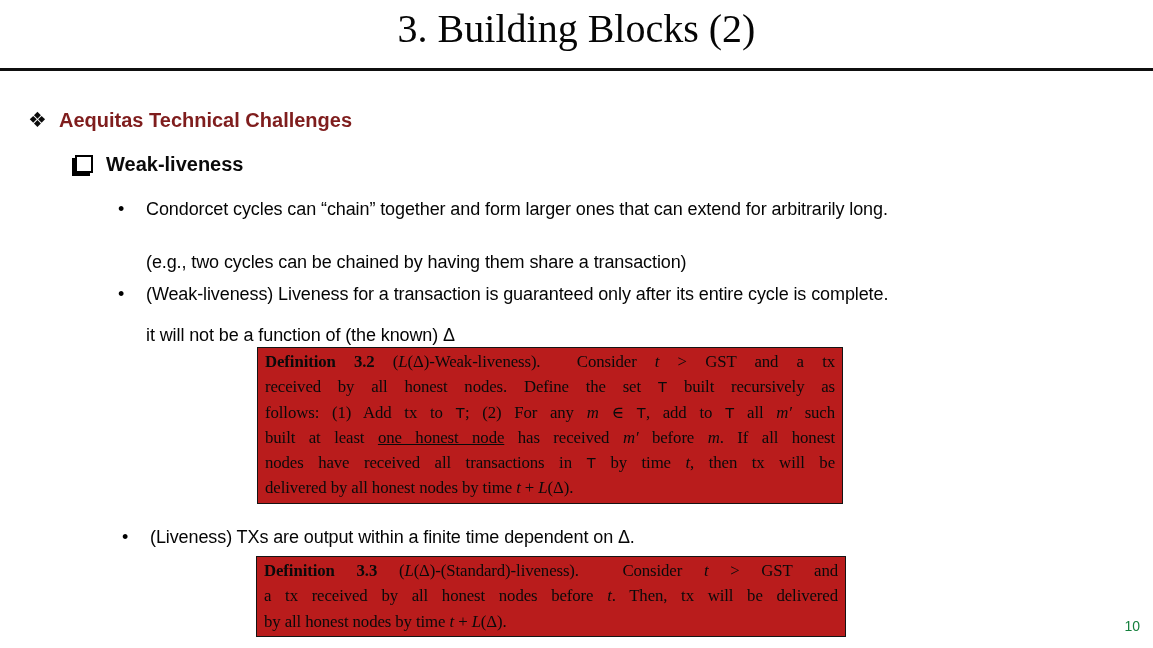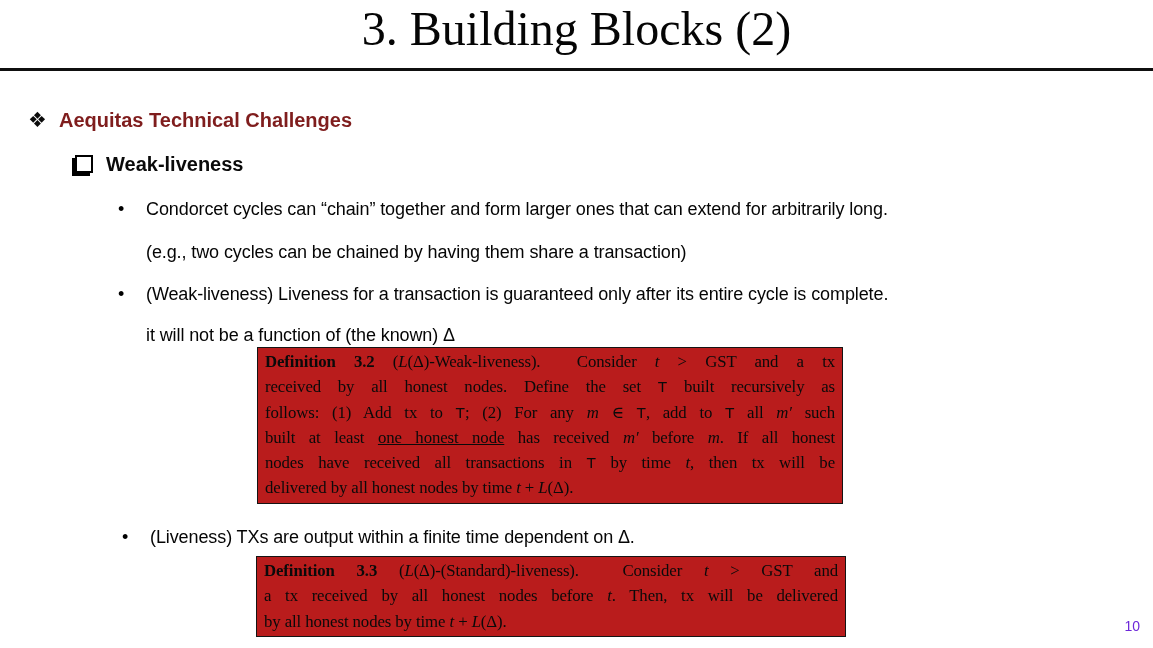--- a/index.html
+++ b/index.html
@@ -5,42 +5,42 @@
   html,body { margin:0; padding:0; background:#e8e8e8; }
   .slide {
     position:relative; width:1153px; height:648px; margin:0 auto;
     background:#ffffff; overflow:hidden;
     font-family:"Liberation Sans","DejaVu Sans",sans-serif; color:#000;
   }
   
   .title {
     position:absolute; top:2px; left:0; width:100%;
     text-align:center; font-family:"Liberation Serif","DejaVu Serif",serif;
-    font-size:48px; line-height:54px; color:#050505; font-weight:400;
+    font-size:40px; line-height:54px; color:#050505; font-weight:400;
   }
   .rule { position:absolute; top:68px; left:0; width:1153px; height:3px; background:#0f0f0f; }
 
   
   .sec-row { position:absolute; left:28px; top:107px; display:flex; align-items:flex-start; }
   .diamond { display:inline-block; width:31px; font-size:21px; line-height:26px; color:#0a0a0a; }
   .sec-text { font-size:20px; font-weight:700; line-height:26px; color:#7f1d1d; }
 
   .sub-row { position:absolute; left:75px; top:152px; display:flex; align-items:flex-start; }
   .cbx {
     display:inline-block; width:14px; height:14px; margin:3px 13px 0 0;
     background:#fff; border:2.4px solid #000; box-shadow:-3px 3px 0 0 #000;
   }
   .sub-text { font-size:20px; font-weight:700; line-height:24px; color:#0a0a0a; }
 
   
   .bl { position:absolute; left:118px; display:flex; align-items:flex-start; }
   .bl .dot { display:inline-block; width:28px; font-size:18px; line-height:22px; }
   .bl .bl-text { font-size:18px; line-height:22px; letter-spacing:-0.1px; color:#050505; white-space:nowrap; }
   .bl.cont { left:146px; }
-  .b1a { top:198px; } .b1b { top:241px;text-align:right; }
+  .b1a { top:198px; } .b1b { top:251px;text-align:right; }
   .b2a { top:283px; } .b2b { top:324px; }
   .b3  { top:526px; left:122px; }
 
   
   .defbox {
     position:absolute; box-sizing:border-box; background:#b91c1c;
     border:1.5px solid #141414;
     font-family:"Liberation Serif","DejaVu Serif",serif;
     font-size:16.8px; letter-spacing:-0.1px; color:#0a0a0a;
     padding:1px 7px 2px 7px;
@@ -49,21 +49,21 @@
   .box2 { left:256px; top:556px; width:590px; }
   .dline { line-height:25.3px; text-align:justify; text-align-last:justify; }
   .dline.last { text-align-last:left; }
   .run-b { font-weight:700; }
   .run-i { font-style:italic; }
   .run-u { text-decoration:underline; }
   .run-sans { font-family:"Liberation Sans","DejaVu Sans",sans-serif; font-size:15.5px; }
 
   .pagenum {
     position:absolute; right:13px; top:618px;
-    font-size:14px; color:#6d28d9;
+    font-size:14px; color:#15803d;
   }
 </style>
 </head>
 <body>
 
 <div class="slide">
 
   <div class="title">3. Building Blocks (2)</div>
   <div class="rule"></div>
 

